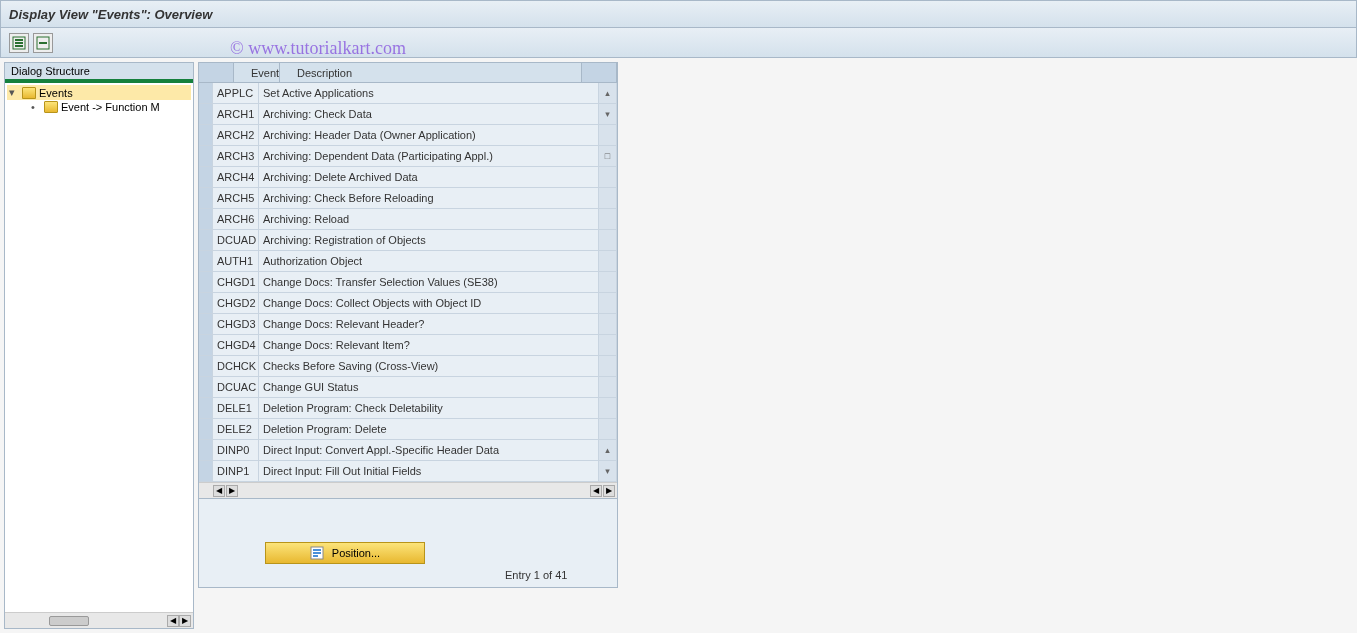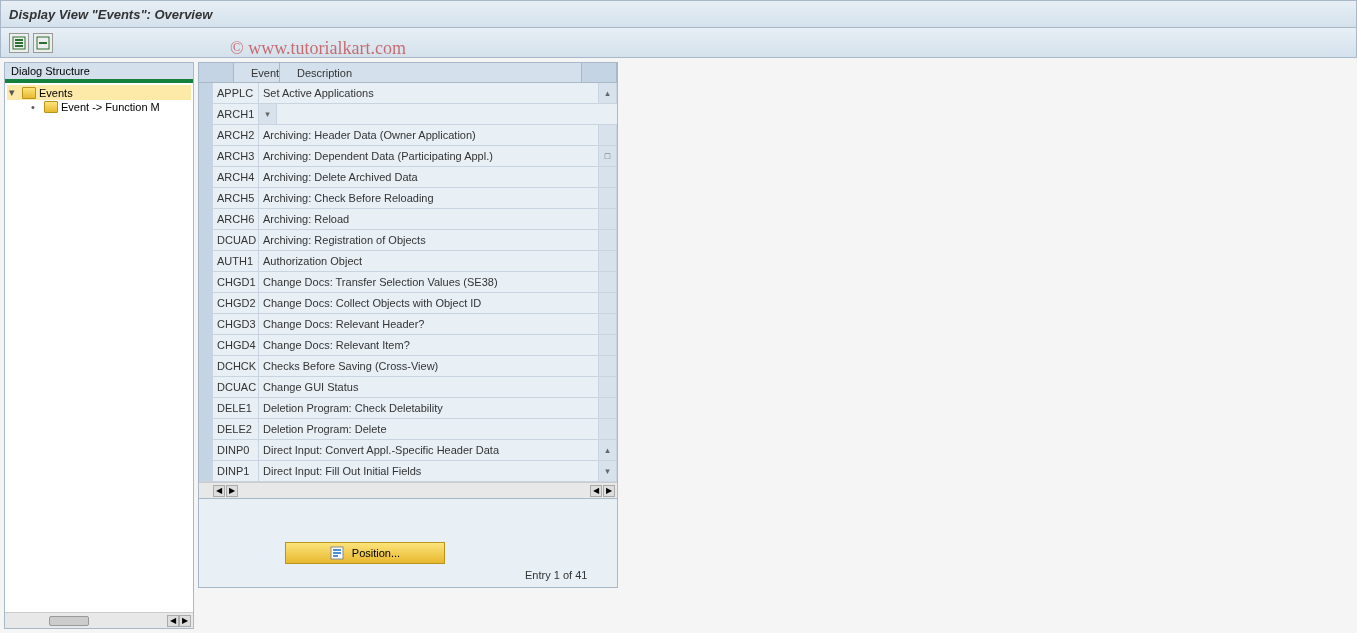--- a/index.html
+++ b/index.html
@@ -4,21 +4,21 @@
   <style>
     * { box-sizing: border-box; margin: 0; padding: 0; }
     body { font-family: Arial, sans-serif; font-size: 11px; background: #f5f5f5; width: 1357px; height: 633px; overflow: hidden; position: relative; }
     
     .titlebar { background: linear-gradient(to bottom, #e8eff5, #d4e1ec); border: 1px solid #a8b8c8; height: 28px; display: flex; align-items: center; padding: 0 8px; }
     .titlebar-text { font-weight: bold; font-style: italic; font-size: 13px; color: #333; }
     
     .toolbar { background: linear-gradient(to bottom, #e8eff5, #d4e1ec); border: 1px solid #a8b8c8; border-top: none; height: 30px; display: flex; align-items: center; padding: 0 8px; gap: 4px; }
     .toolbar-btn { width: 20px; height: 20px; border: 1px solid #999; background: #eee; cursor: pointer; display: flex; align-items: center; justify-content: center; font-size: 11px; }
     
-    .watermark { position: absolute; top: 38px; left: 230px; color: #b91c1c; font-size: 18px; font-family: serif; opacity: 0.6; pointer-events: none; z-index: 100; }
+    .watermark { position: absolute; top: 38px; left: 230px; color: #6d28d9; font-size: 18px; font-family: serif; opacity: 0.6; pointer-events: none; z-index: 100; }
     
     .main-area { display: flex; height: calc(100% - 58px); }
     
     .tree-panel { width: 190px; border: 1px solid #a8b8c8; background: #fff; margin: 4px; display: flex; flex-direction: column; }
     .tree-header { background: #d4e1ec; border-bottom: 4px solid #15803d; padding: 3px 6px; height: 20px; display: flex; align-items: center; }
     .tree-body { flex: 1; overflow: hidden; padding: 2px; }
     .tree-item { display: flex; align-items: center; padding: 1px 2px; cursor: pointer; white-space: nowrap; }
     .tree-item.selected { background: #fde9a8; }
     .tree-item.child { padding-left: 24px; }
     .tree-toggle { width: 10px; display: inline-block; color: #555; }
@@ -44,21 +44,21 @@
     .td { border-right: 1px solid #c8d4e0; padding: 2px 4px; display: flex; align-items: center; color: #333; overflow: hidden; white-space: nowrap; }
     .td-sel { width: 14px; background: #c4d4e4; cursor: pointer; }
     .td-event { width: 46px; }
     .td-desc { flex: 1; }
     .td-scroll { width: 18px; background: #d8e2ec; cursor: pointer; justify-content: center; font-size: 9px; color: #666; }
     .table-hscroll { height: 16px; background: #e8e8e8; border-top: 1px solid #ccc; display: flex; align-items: center; padding: 0 2px; }
     .hscroll-left { display: flex; gap: 1px; margin-left: 12px;}
     .hscroll-right { display: flex; gap: 1px; margin-left: auto; }
     
     .bottom-bar { display: flex; align-items: center; padding: 20px 0 0 0; gap: 20px; }
-    .position-btn { background: linear-gradient(to bottom, #fce47a, #e8b830); border: 1px solid #b8941a; padding: 3px 30px; cursor: pointer; display: flex; align-items: center; gap: 8px; margin-left: 80px; width:160px; justify-content: center;}
+    .position-btn { background: linear-gradient(to bottom, #fce47a, #e8b830); border: 1px solid #b8941a; padding: 3px 30px; cursor: pointer; display: flex; align-items: center; gap: 8px; margin-left: 60px; width:160px; justify-content: center;}
     .entry-text { color: #333; margin-left: 60px; margin-top: 44px; }
     
     .panel-border-bottom { border: 1px solid #a8b8c8; border-top: none; background: #e8eff5; padding: 6px; }
   </style>
 </head>
 <body>
 
 <div class="titlebar">
   <span class="titlebar-text">Display View "Events": Overview</span>
 </div>
@@ -125,20 +125,21 @@
       <div class="table-body" id="table-body">
           <div class="table-row">
             <div class="td td-sel"></div>
             <div class="td td-event">APPLC</div>
             <div class="td td-desc">Set Active Applications</div>
             <div class="td td-scroll">▴</div>
           </div>
           <div class="table-row">
             <div class="td td-sel"></div>
             <div class="td td-event">ARCH1</div>
+            <div class="td td-desc">Archiving: Check Data</div>
             <div class="td td-scroll">▾</div>
           </div>
           <div class="table-row">
             <div class="td td-sel"></div>
             <div class="td td-event">ARCH2</div>
             <div class="td td-desc">Archiving: Header Data (Owner Application)</div>
             <div class="td td-scroll"></div>
           </div>
           <div class="table-row">
             <div class="td td-sel"></div>

